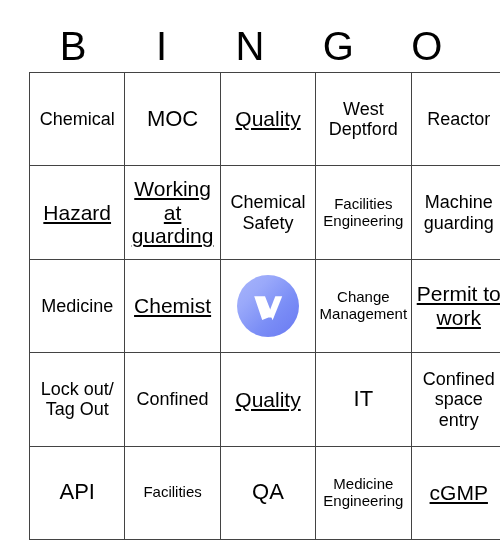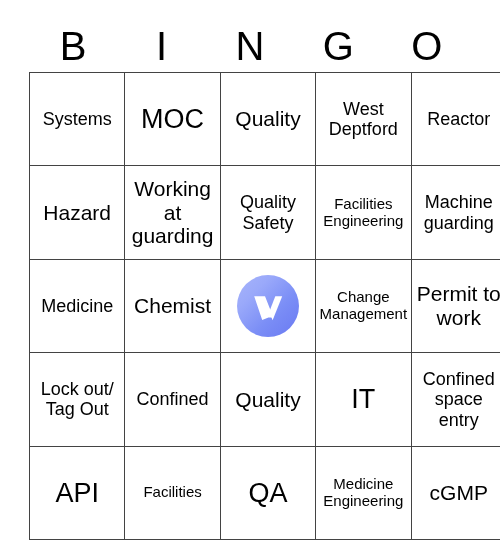--- a/index.html
+++ b/index.html
@@ -57,22 +57,22 @@
     overflow: hidden;
   }
   .cell-text {
     display: block;
     line-height: 1.13;
     word-wrap: break-word;
     color: #000;
   }
 
   
-  .fs-xl  { font-size: 27px; }
-  .fs-lg  { font-size: 21px; }
+  .fs-xl  { font-size: 22px; }
+  .fs-lg  { font-size: 21px; text-decoration: underline; }
   .fs-md  { font-size: 18px; }
   .fs-sm  { font-size: 15px; }
 
   
   .free-cell { position: relative; }
   .logo-wrap {
     display: flex;
     align-items: center;
     justify-content: center;
     width: 100%;
@@ -99,21 +99,21 @@
     <div class="header-cell">I</div>
     <div class="header-cell">N</div>
     <div class="header-cell">G</div>
     <div class="header-cell">O</div>
   </div>
 
   <table class="grid">
     <tbody>
       <tr>
         <td>
-            <span class="cell-text fs-md">Systems</span>
+            <span class="cell-text fs-md">Chemical</span>
           </td>
         <td>
             <span class="cell-text fs-xl">MOC</span>
           </td>
         <td>
             <span class="cell-text fs-lg">Quality</span>
           </td>
         <td>
             <span class="cell-text fs-md">West Deptford</span>
           </td>
@@ -122,21 +122,21 @@
           </td>
       </tr>
       <tr>
         <td>
             <span class="cell-text fs-lg">Hazard</span>
           </td>
         <td>
             <span class="cell-text fs-lg">Working at guarding</span>
           </td>
         <td>
-            <span class="cell-text fs-md">Quality Safety</span>
+            <span class="cell-text fs-md">Chemical Safety</span>
           </td>
         <td>
             <span class="cell-text fs-sm">Facilities Engineering</span>
           </td>
         <td>
             <span class="cell-text fs-md">Machine guarding</span>
           </td>
       </tr>
       <tr>
         <td>

